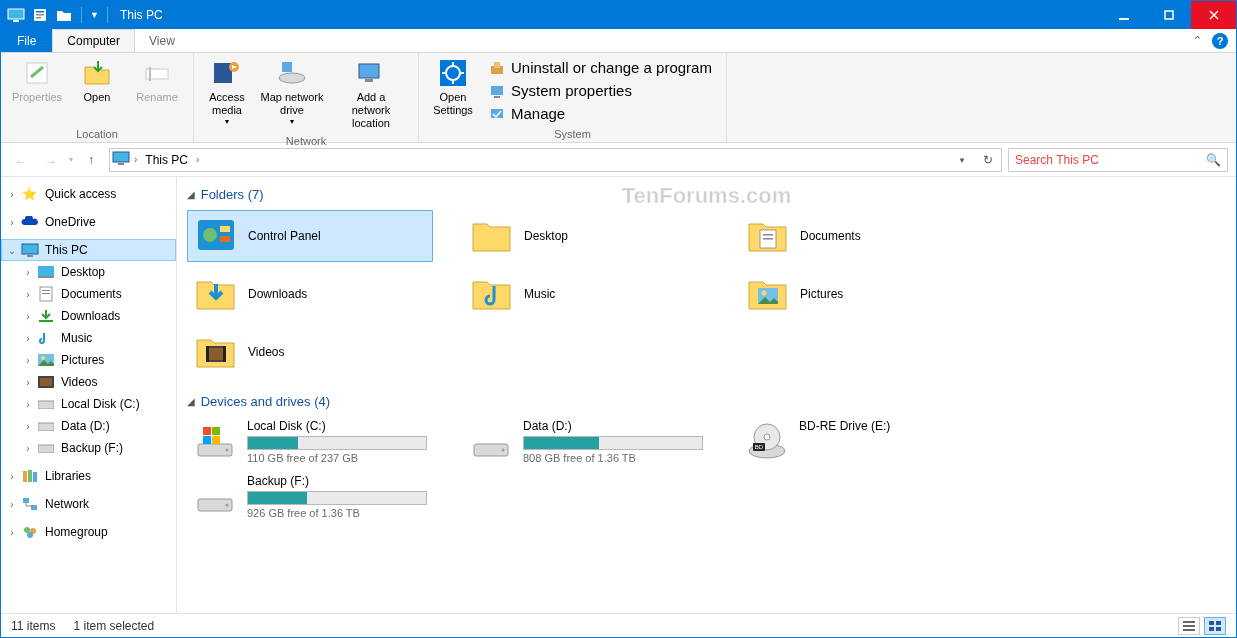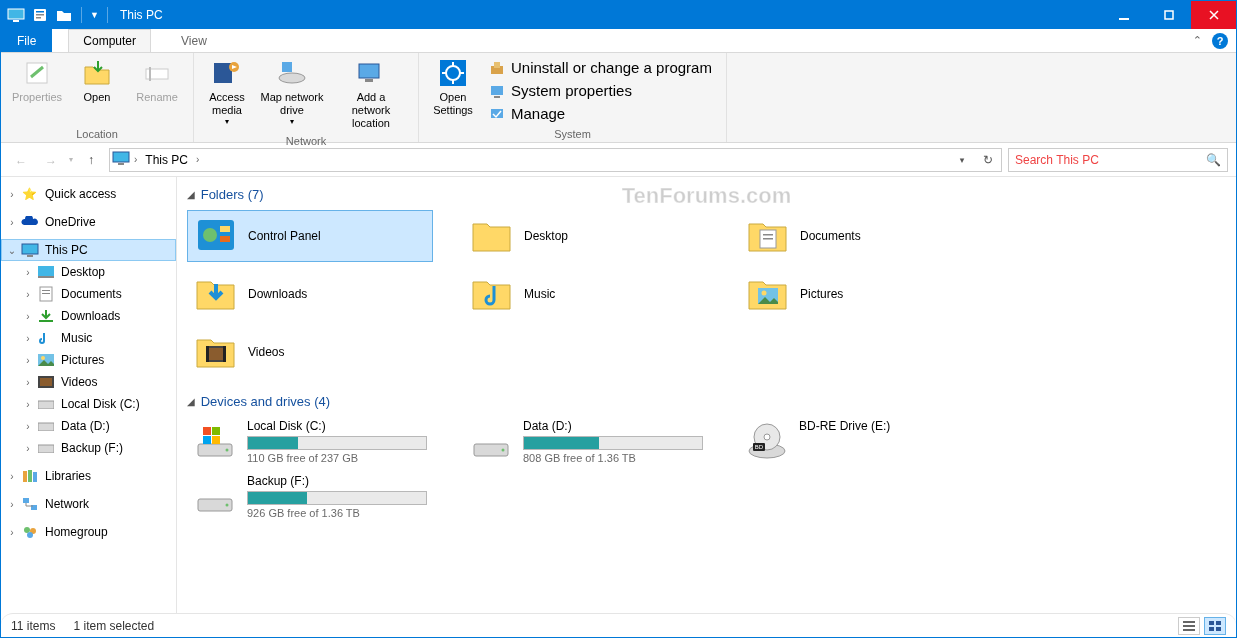--- a/index.html
+++ b/index.html
@@ -11,21 +11,21 @@
 .qat-sep { width: 1px; height: 16px; background: rgba(255,255,255,.35); margin: 0 4px; }
 .qat-dropdown { color: #fff; font-size: 9px; margin: 0 4px; cursor: pointer; }
 .title-text { color: #fff; margin-left: 8px; }
 .win-controls { margin-left: auto; display: flex; }
 .win-btn { width: 45px; height: 28px; display: flex; align-items: center; justify-content: center; color: #fff; cursor: pointer; }
 .win-btn.close { background: #e81123; }
 
 
 .tabstrip { background: #fff; height: 24px; display: flex; align-items: stretch; border-bottom: 1px solid #d9d9d9; }
 .file-tab { background: #0078d7; color: #fff; padding: 0 16px; display: flex; align-items: center; cursor: pointer; }
-.menu-tab { padding: 0 14px; display: flex; align-items: center; color: #666; cursor: pointer; margin-left: 16px; }
+.menu-tab { padding: 0 14px; display: flex; align-items: center; color: #666; cursor: pointer; }
 .menu-tab.active { background: #f5f5f5; color: #000; border: 1px solid #d9d9d9; border-bottom: none; }
 .help-controls { margin-left: auto; display: flex; align-items: center; padding-right: 8px; gap: 10px; }
 .help-chevron { color: #666; font-size: 11px; cursor: pointer; }
 .help-q { width: 16px; height: 16px; background: #0078d7; color: #fff; border-radius: 50%; display: flex; align-items: center; justify-content: center; font-size: 11px; font-weight: bold; cursor: pointer; }
 
 
 .ribbon { background: #f5f5f5; height: 90px; display: flex; border-bottom: 1px solid #d9d9d9; }
 .ribbon-group { display: flex; flex-direction: column; padding: 2px 6px 0; border-right: 1px solid #e1e1e1; }
 .ribbon-buttons { display: flex; flex: 1; align-items: flex-start; }
 .ribbon-btn { display: flex; flex-direction: column; align-items: center; padding: 2px 6px; width: 60px; text-align: center; cursor: pointer; font-size: 11px; line-height: 1.2; }
@@ -70,21 +70,21 @@
 .folder-tile.selected { background: #cde8ff; border: 1px solid #66b2e8; }
 .folder-tile .fico { width: 44px; height: 44px; display: flex; align-items: center; justify-content: center; }
 .drive-tile { width: 246px; display: flex; gap: 10px; padding: 2px 6px; cursor: pointer; }
 .drive-tile .dico { width: 44px; height: 44px; display: flex; align-items: center; justify-content: center; }
 .drive-info { flex: 1; }
 .drive-bar { width: 100%; height: 14px; border: 1px solid #b8b8b8; background: #eaeaea; margin: 3px 0 2px; position: relative; }
 .drive-fill { height: 100%; background: #26a0a0; }
 .drive-free { font-size: 11px; color: #6a6a6a; }
 
 
-.statusbar { height: 24px; border-top: 1px solid #e5e5e5; display: flex; align-items: center; padding: 0 10px; font-size: 12px; color: #333; border-radius: 12px; }
+.statusbar { height: 24px; border-top: 1px solid #e5e5e5; display: flex; align-items: center; padding: 0 10px; font-size: 12px; color: #333; }
 .status-seg { margin-right: 18px; }
 .status-views { margin-left: auto; display: flex; gap: 4px; }
 .sv-btn { width: 22px; height: 18px; border: 1px solid #ccc; display: flex; align-items: center; justify-content: center; cursor: pointer; }
 .sv-btn.active { background: #cde8ff; border-color: #66b2e8; }
 </style>
 </head>
 <body>
 
 <div class="titlebar">
   <span class="qat-icon">

